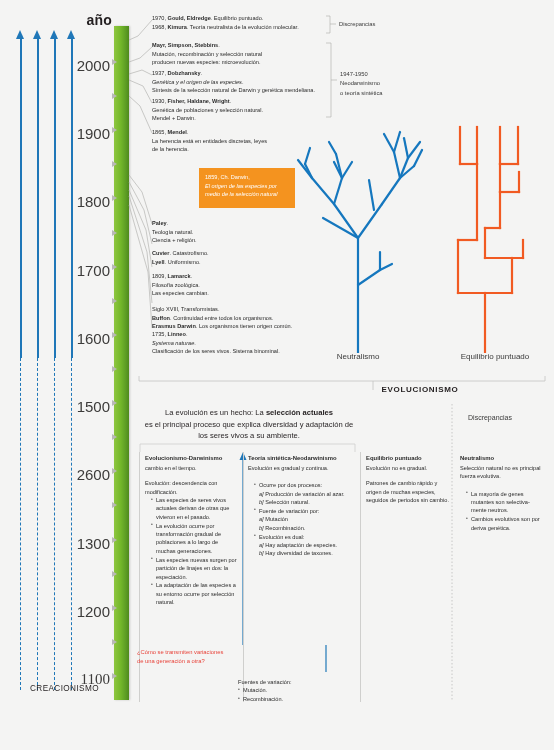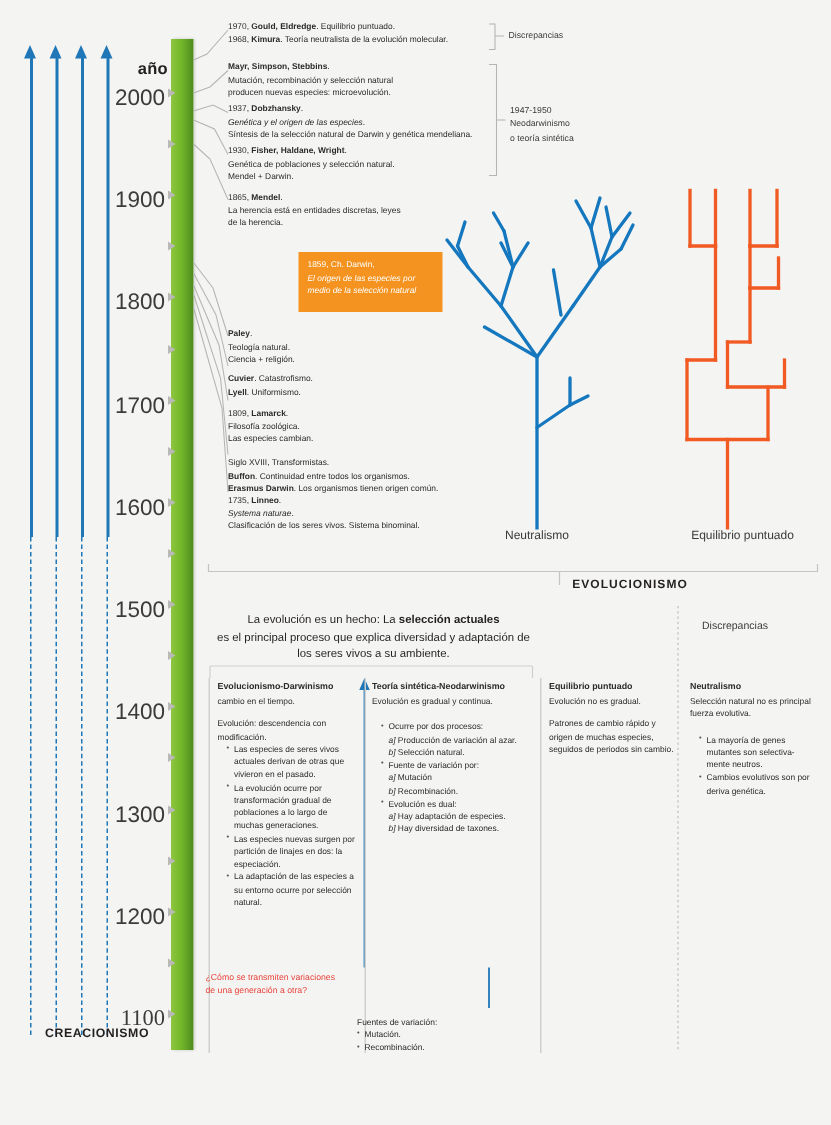--- a/index.html
+++ b/index.html
@@ -11,22 +11,22 @@
     overflow:hidden;
     position:relative;
   }
   #root{position:absolute;left:0;top:0;width:554px;height:750px;}
 
   
   .abs{position:absolute;}
 
   
   .axis-label{
-    position:absolute;left:76px;top:40px;width:36px;
-    font-size:11px;font-weight:bold;text-align:right;letter-spacing:.2px;
+    position:absolute;left:76px;top:12px;width:36px;
+    font-size:14px;font-weight:bold;text-align:right;letter-spacing:.2px;
   }
   .tl-bar{
     position:absolute;left:114px;top:26px;width:15px;height:674px;
     background:linear-gradient(90deg,#8ec63f 0%,#73b72a 45%,#5fa025 75%,#4e8a1c 100%);
     box-shadow:1px 0 2px rgba(0,0,0,.18);
   }
   .tick-label{
     position:absolute;width:40px;text-align:right;left:70px;
     font-size:15px;color:#3c3b3a;
   }
@@ -93,21 +93,21 @@
   .col li{position:relative;padding-left:5px;margin-bottom:.5px;}
   .col li:before{content:"•";position:absolute;left:0;top:-0.5px;font-size:5px;color:#555;}
   .col li i{font-style:italic;}
   .col .blk{margin-top:7px;display:block;}
 
   .vrule{position:absolute;width:0;border-left:.8px solid #cfcfcd;}
 
   
   .creac-title{
     position:absolute;left:30px;top:684px;
-    font-size:8.2px;font-weight:bold;letter-spacing:.4px;color:#231f20;
+    font-size:8.2px;font-weight:normal;letter-spacing:.4px;color:#231f20;
   }
   .creac-lines{
     position:absolute;left:30px;top:696px;
     font-size:8.2px;line-height:1.42;color:#231f20;
   }
 
   
   .question{
     position:absolute;left:137px;top:648px;width:90px;
     font-size:5.8px;line-height:1.5;color:#e8433a;
@@ -155,21 +155,21 @@
       <div class="tick-label" style="top: 125.222px;">1900</div>
       <div class="tick-mark" style="top: 127.222px;"></div>
       <div class="tick-label" style="top: 193.444px;">1800</div>
       <div class="tick-mark" style="top: 195.444px;"></div>
       <div class="tick-label" style="top: 261.667px;">1700</div>
       <div class="tick-mark" style="top: 263.667px;"></div>
       <div class="tick-label" style="top: 329.889px;">1600</div>
       <div class="tick-mark" style="top: 331.889px;"></div>
       <div class="tick-label" style="top: 398.111px;">1500</div>
       <div class="tick-mark" style="top: 400.111px;"></div>
-      <div class="tick-label" style="top: 466.333px;">1400</div>
+      <div class="tick-label" style="top: 466.333px;">2600</div>
       <div class="tick-mark" style="top: 468.333px;"></div>
       <div class="tick-label" style="top: 534.556px;">1300</div>
       <div class="tick-mark" style="top: 536.556px;"></div>
       <div class="tick-label" style="top: 602.778px;">1200</div>
       <div class="tick-mark" style="top: 604.778px;"></div>
       <div class="tick-label" style="top: 671px; font-family: Liberation Serif, serif;">1100</div>
       <div class="tick-mark" style="top: 673px;"></div>
     </div>
   <div id="minorticks">
       <div class="tick-mark" style="top: 93.1111px;"></div>

